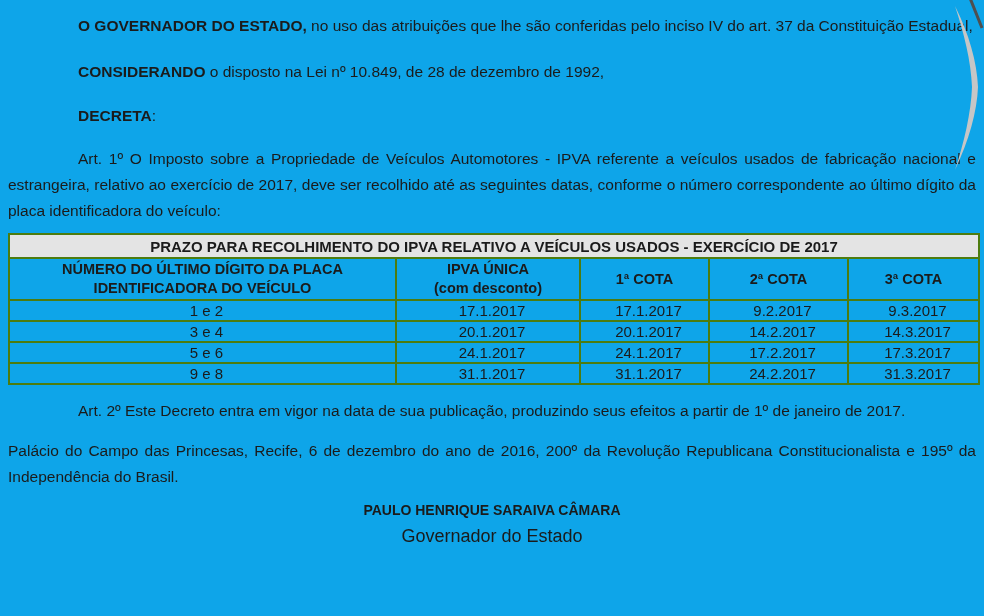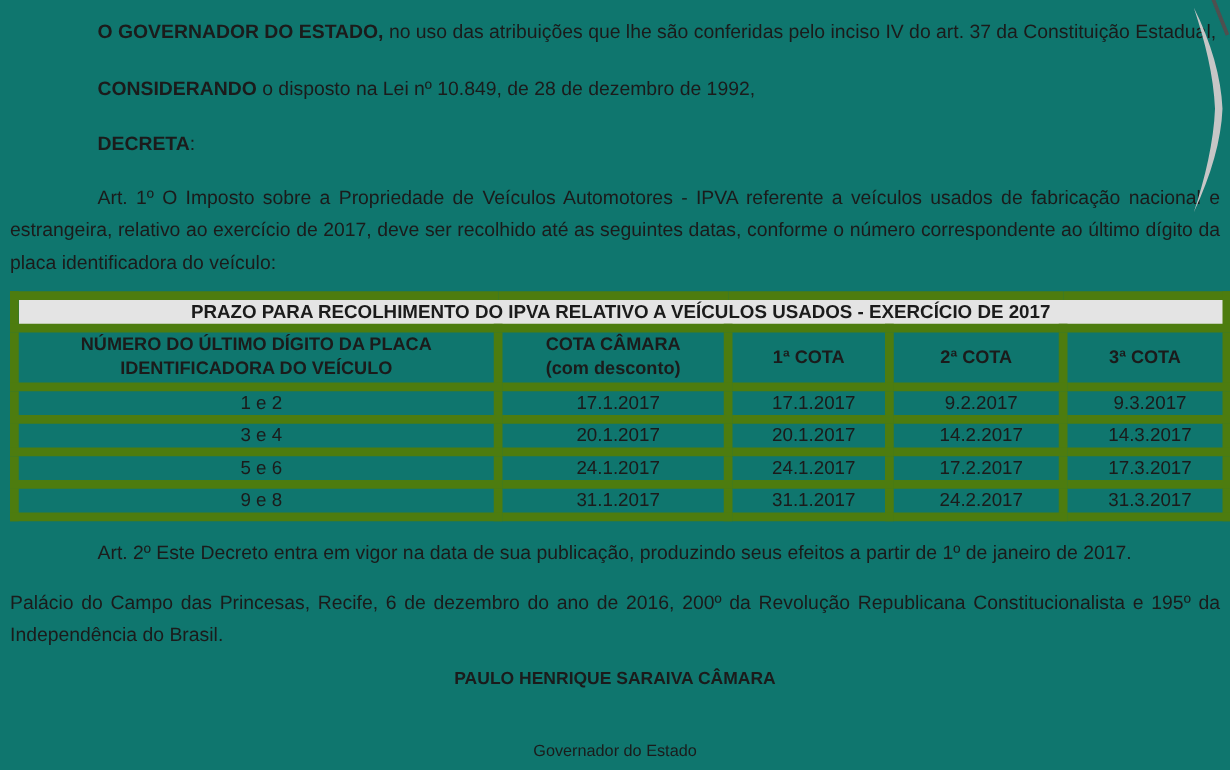--- a/index.html
+++ b/index.html
@@ -8,21 +8,21 @@
     width: 984px; height: 616px;
     font-family: "Liberation Sans", sans-serif;
     color: #1b1b1b;
     overflow: hidden;
     position: relative;
   }
   .doc {
     position: relative;
     width: 984px; height: 616px;
     padding: 13px 8px 0 8px;
-    background: #0f766e;
+    background: #0ea5e9;
   }
   .para {
     font-size: 15.5px;
     line-height: 26px;
     text-align: justify;
     color: #1b1b1b;
   }
   .indent { text-indent: 70px; }
   .b { font-weight: bold; }
   .mt-considerando { margin-top: 20px; }
@@ -32,21 +32,21 @@
   .mt-closing { margin-top: 14px; }
 
   table.ipva {
     margin-top: 9px;
     width: 970px;
     border-collapse: collapse;
     table-layout: fixed;
     font-size: 15px;
   }
   table.ipva td, table.ipva th {
-    border: 7px solid #4d7c0f;
+    border: 2px solid #4d7c0f;
     text-align: center;
     vertical-align: middle;
     padding: 1px 4px;
     overflow: hidden;
   }
   tr.title-row td {
     background: #e4e4e4;
     font-weight: bold;
     height: 24px;
     font-size: 15px;
@@ -54,21 +54,21 @@
   tr.header-row th {
     font-weight: bold;
     height: 42px;
     line-height: 19px;
     font-size: 14.5px;
   }
   tr.data-row td { height: 21px; padding-left: 12px; }
 
   .sig { margin-top: 7px; text-align: center; }
   .sig-name { font-weight: bold; font-size: 14px; line-height: 26px; }
-  .sig-role { font-size: 13px; line-height: 26px; margin-top: 33px; }
+  .sig-role { font-size: 18px; line-height: 26px; }
 
   .curl {
     position: absolute;
     top: 0; right: 0;
     width: 42px; height: 180px;
     pointer-events: none;
   }
 </style>
 </head>
 <body>
@@ -90,21 +90,21 @@
       <col style="width:129px">
       <col style="width:139px">
       <col style="width:131px">
     </colgroup>
     <tbody>
       <tr class="title-row">
         <td colspan="5">PRAZO PARA RECOLHIMENTO DO IPVA RELATIVO A VEÍCULOS USADOS - EXERCÍCIO DE 2017</td>
       </tr>
       <tr class="header-row">
         <th>NÚMERO DO ÚLTIMO DÍGITO DA PLACA IDENTIFICADORA DO VEÍCULO</th>
-        <th><span>COTA CÂMARA</span><br><span>(com desconto)</span></th>
+        <th><span>IPVA ÚNICA</span><br><span>(com desconto)</span></th>
         <th>1ª COTA</th>
         <th>2ª COTA</th>
         <th>3ª COTA</th>
       </tr>
       <tr class="data-row">
         <td>1 e 2</td>
         <td>17.1.2017</td>
         <td>17.1.2017</td>
         <td>9.2.2017</td>
         <td>9.3.2017</td>

